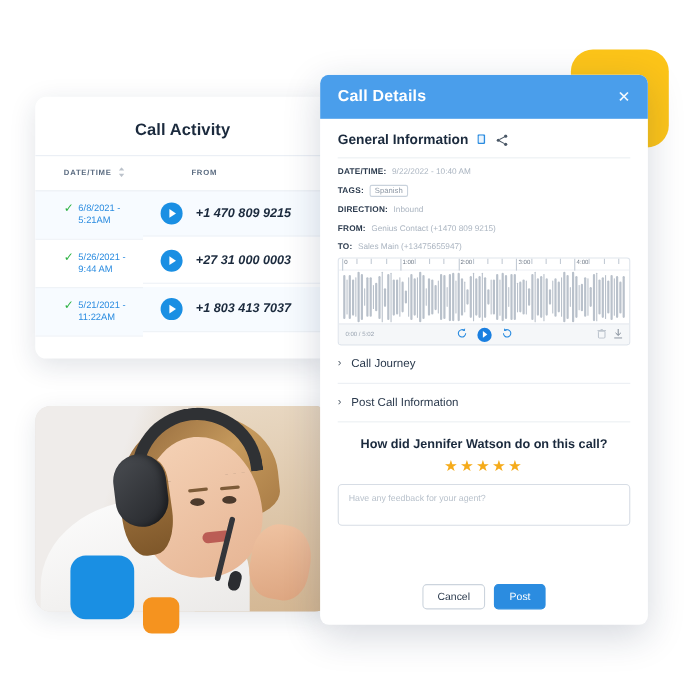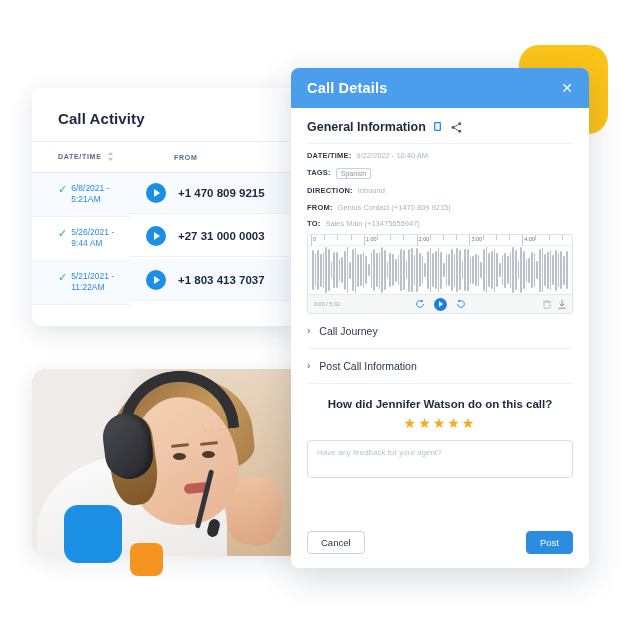--- a/index.html
+++ b/index.html
@@ -65,21 +65,21 @@
   .ph-mic { position:absolute; left:176px; top:150px; width:11px; height:18px;
     background:#2b2d31; border-radius:6px; transform:rotate(14deg); }
 
   
   #call-activity {
     position:absolute; left:32px; top:88px; width:268px; height:238px;
     background:#ffffff; border-radius:10px;
     box-shadow:0 6px 24px rgba(20,40,70,.13);
     z-index:10; overflow:hidden;
   }
-  #ca-title { padding:22px 26px 14px; font-size:15px; font-weight:bold; color:#1b2a3d; letter-spacing:.1px; }
+  #ca-title { padding:22px 26px 14px; font-size:15px; font-weight:bold; color:#1b2a3d; letter-spacing:.1px;text-align:center; }
   #ca-table { width:100%; border-collapse:collapse; }
   #ca-table thead th {
     text-align:left; font-size:7px; font-weight:bold; letter-spacing:.7px;
     color:#5a6b80; padding:10px 0 10px 0; border-top:1px solid #e9eef4; border-bottom:1px solid #e9eef4;
     background:#fff;
   }
   #ca-table thead th.c1 { padding-left:26px; width:98px; }
   #ca-table thead th.c2 { padding-left:44px; }
   .sort-ic { display:inline-block; margin-left:4px; vertical-align:middle; opacity:.5; }
   #ca-table tbody td { padding:10px 0; border-bottom:1px solid #eef2f7; vertical-align:middle; }
@@ -87,21 +87,21 @@
   .dt-cell { padding-left:26px !important; }
   .dt-wrap { display:flex; align-items:flex-start; gap:4px; }
   .tick { color:#2fb344; font-size:11px; line-height:1; margin-top:1px; }
   .dt-text { font-size:8.5px; color:#2b8ce0; line-height:1.35; }
   .num-cell { display:flex; align-items:center; gap:12px; padding-left:16px !important; }
   .play-btn {
     width:20px; height:20px; border-radius:50%; background:#1a8fe3;
     display:flex; align-items:center; justify-content:center; flex:none;
   }
   .play-btn i { width:0;height:0;border-left:6px solid #fff;border-top:4px solid transparent;border-bottom:4px solid transparent;margin-left:2px; }
-  .phone { font-size:11.5px; color:#1b2a3d; font-weight:bold; white-space:nowrap; }
+  .phone { font-size:11.5px; color:#1b2a3d; font-weight:bold; white-space:nowrap;font-style:italic; }
 
   
   #modal {
     position:absolute; left:291px; top:68px; width:298px; height:500px;
     background:#ffffff; border-radius:8px;
     box-shadow:0 10px 34px rgba(20,40,70,.18);
     z-index:50; overflow:hidden; display:flex; flex-direction:column;
   }
   #modal-header {
     background:#4a9eeb; color:#fff; padding:12px 16px;
@@ -155,21 +155,21 @@
   .star { cursor:pointer; }
   #feedback {
     margin-top:9px; width:100%; height:38px; resize:none;
     border:1px solid #d7dde5; border-radius:4px; padding:7px 9px;
     font-family:"Liberation Sans", sans-serif; font-size:8px; color:#2b3a4d;
     background:#fff;
   }
   #feedback::placeholder { color:#b9c2cc; }
 
   #modal-footer {
-    padding:10px 16px 14px; display:flex; justify-content:space-between; gap:8px; flex:none;
+    padding:10px 16px 14px; display:flex; justify-content:center; gap:8px; flex:none;
   }
   .btn { font-size:9.5px; padding:5px 13px; border-radius:4px; cursor:pointer; font-family:"Liberation Sans", sans-serif; }
   #btn-cancel { background:#fff; border:1px solid #ccd4dd; color:#2b3a4d; }
   #btn-save { background:#2b8ce0; border:1px solid #2b8ce0; color:#fff; }
 </style>
 </head>
 <body>
 
 <div id="stage">
 

